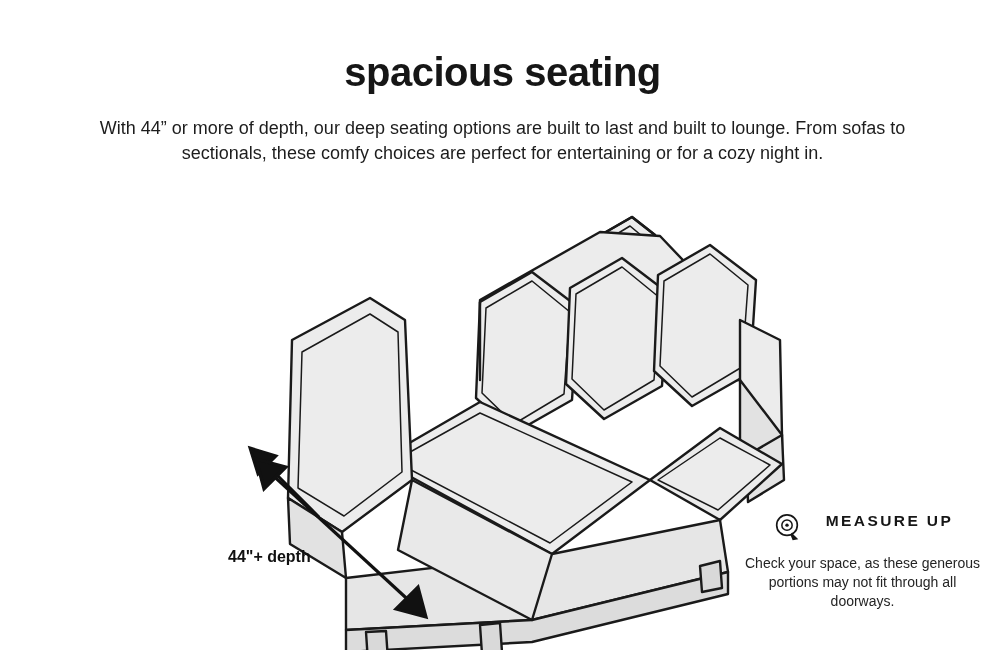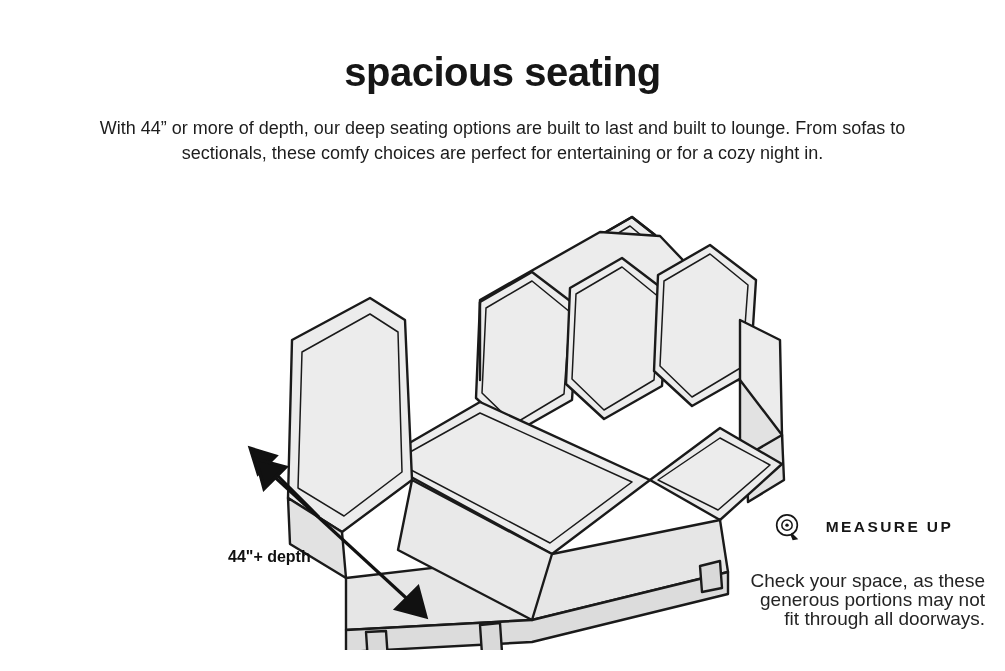--- a/index.html
+++ b/index.html
@@ -56,36 +56,35 @@
   }
   .measure-block {
     position: absolute;
     left: 740px;
     top: 512px;
     width: 245px;
     text-align: center;
   }
   .measure-head {
     display: flex;
-    align-items: center;
+    align-items: flex-start;
     justify-content: center;
     gap: 24px;
-    margin-bottom: 29px;
+    margin-bottom: 12px;
   }
   .measure-title {
     font-size: 15.5px;
     font-weight: bold;
     letter-spacing: 2.4px;
     color: #161616;
   }
   .measure-body {
-    font-size: 19px;
+    font-size: 14px;
     line-height: 19px;
     color: #242424;
-    text-align: right;
   }
   .tape-icon {
     width: 30px;
     height: 30px;
     display: block;
   }
 </style>
 </head>
 <body>
 

